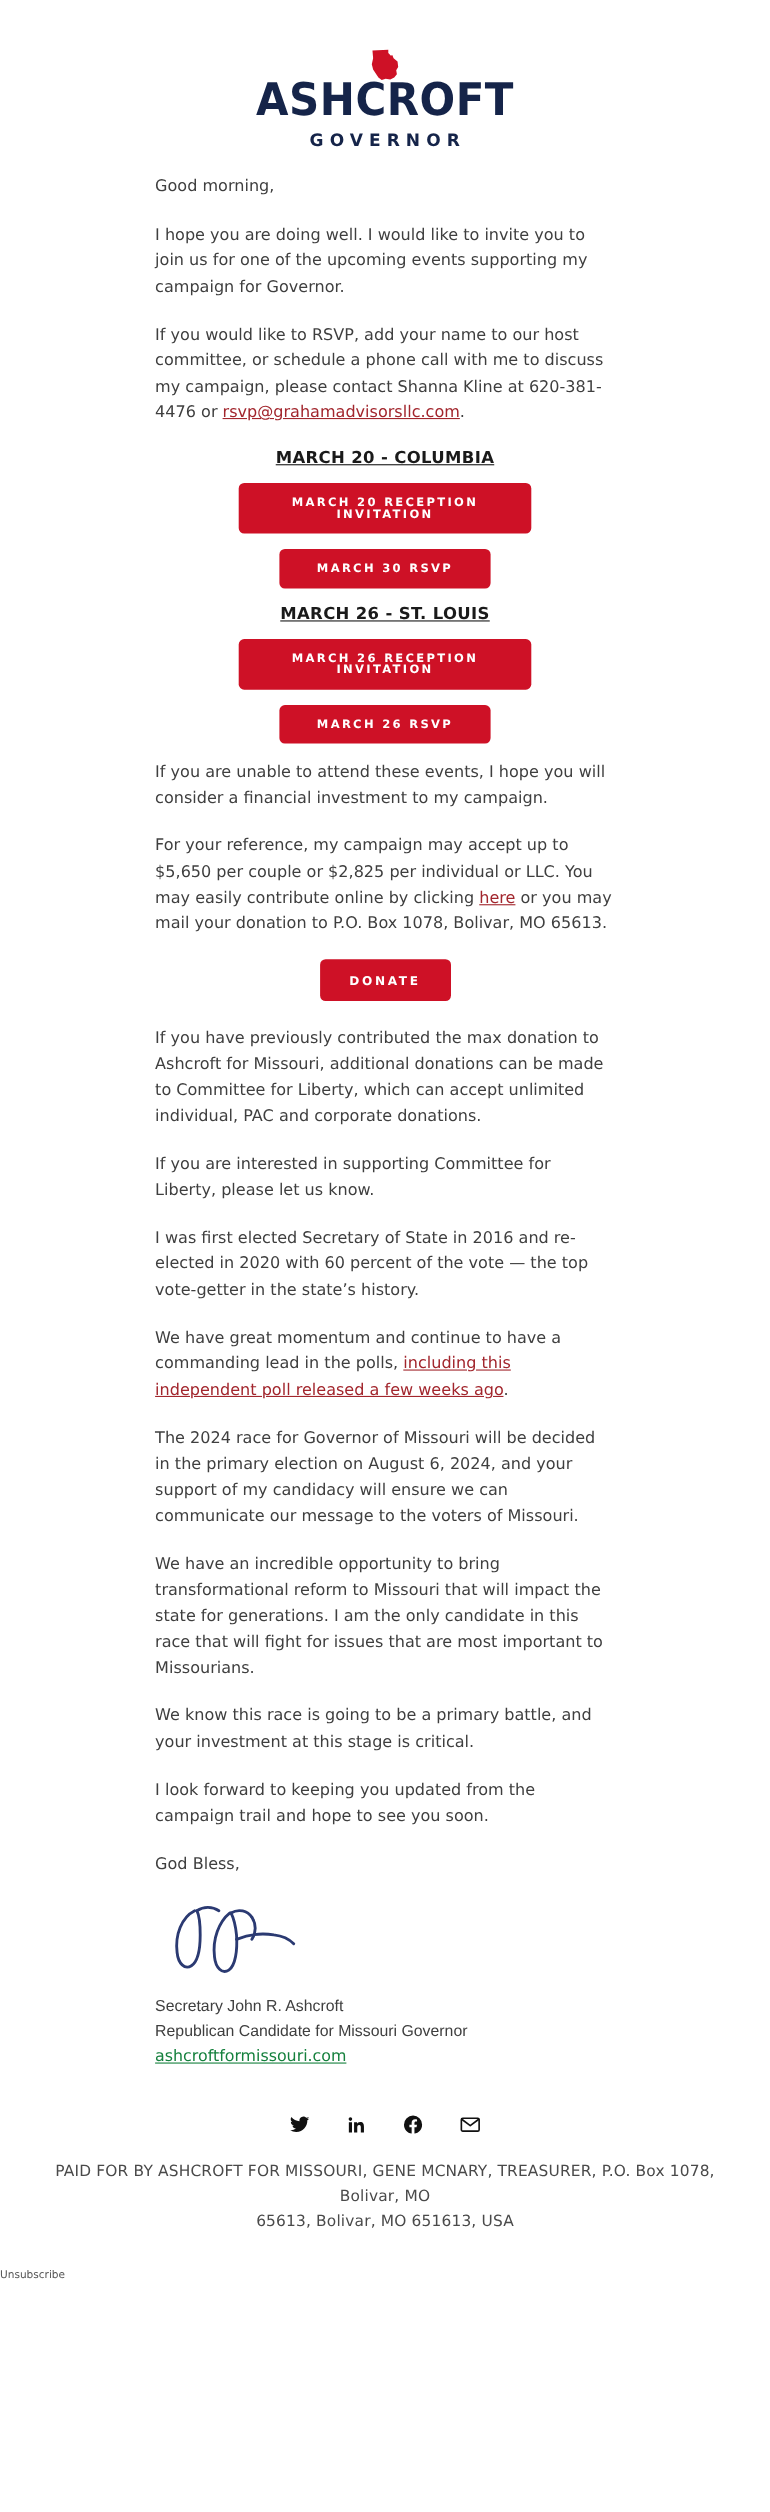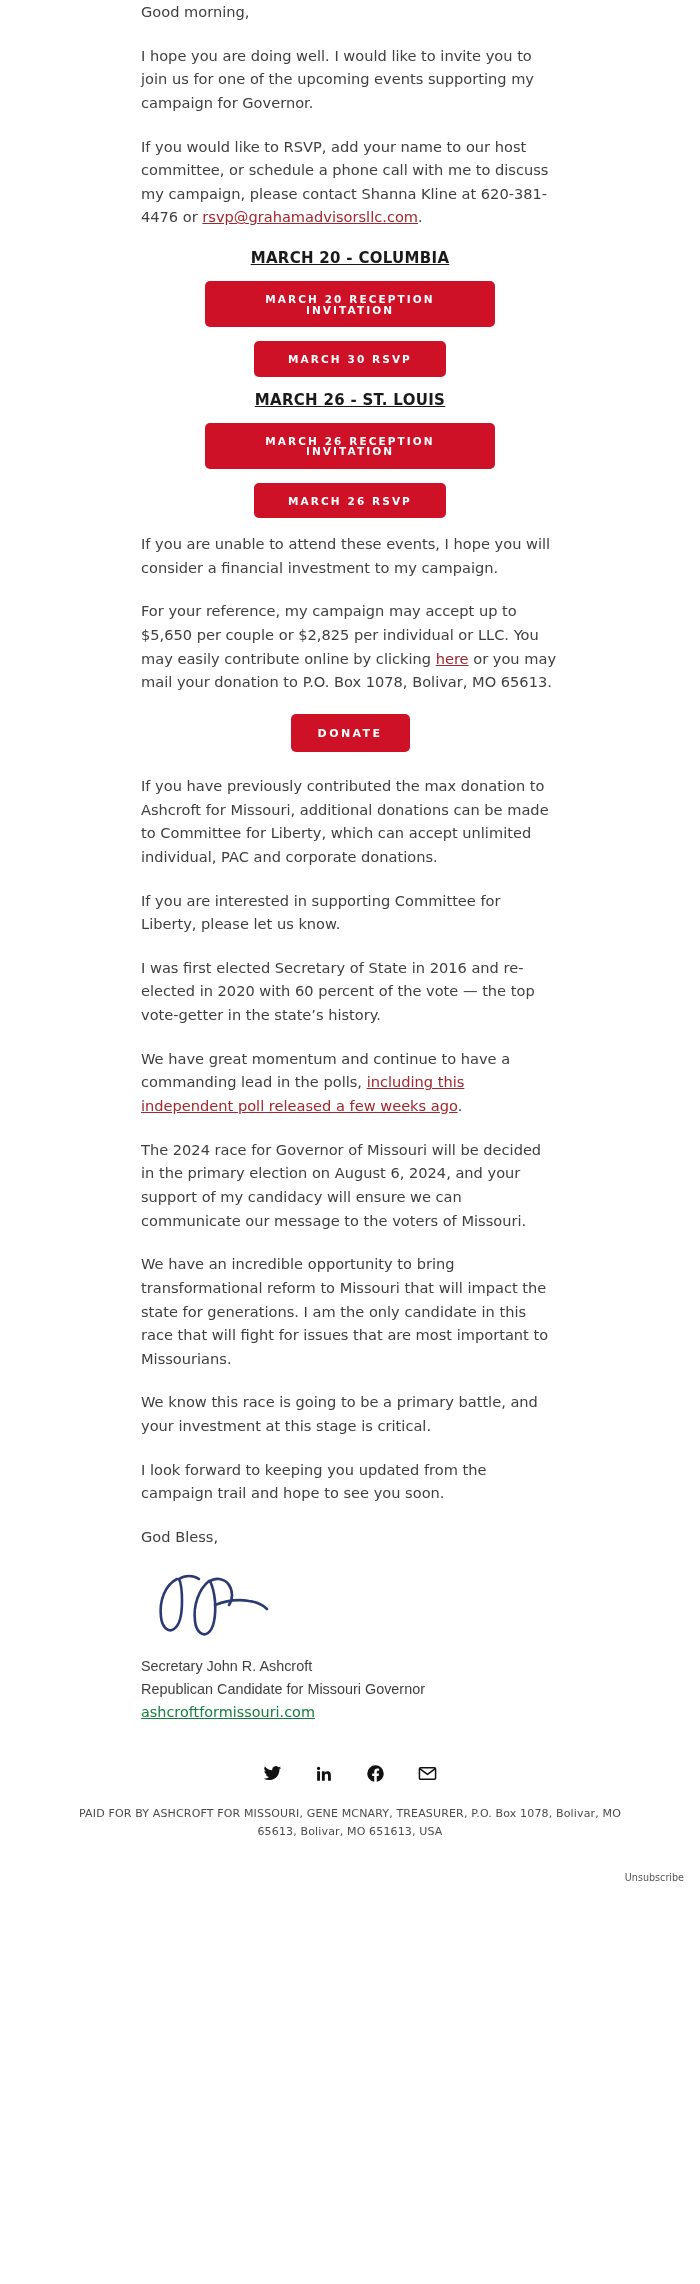--- a/index.html
+++ b/index.html
@@ -108,21 +108,21 @@
     letter-spacing: 2.1px;
     text-align: center;
     padding: 13px 20px 12px 20px;
     border-radius: 5px;
     border: none;
     text-decoration: none;
     line-height: 1;
     box-sizing: border-box;
     cursor: pointer;
   }
-  .btn-wide { width: 290px; }
+  .btn-wide { width: 266px; }
   .btn-mid  { width: 192px; }
   .btn-donate {
     width: 119px;
     padding: 14px 10px 13px 10px;
     letter-spacing: 2.4px;
     font-size: 11px;
   }
   .btn-row.donate-row { margin: 20px 0 22px 0; }
 
   
@@ -159,42 +159,51 @@
     line-height: 0;
   }
 
   
   .footer {
     text-align: center;
     padding: 0 30px 10px 30px;
   }
   .footer-disclaimer {
     font-family: "DejaVu Sans", sans-serif;
-    font-size: 11px;
+    font-size: 14px;
     line-height: 1.65;
     letter-spacing: 0.15px;
     color: #4a4a4a;
     margin: 0;
   }
   .unsub-row {
-    text-align: right;
-    padding: 16px 16px 26px 0;
+    text-align: left;
+    padding: 16px 0 26px 0;
   }
   .unsub {
     font-family: "DejaVu Sans", sans-serif;
     font-size: 9.6px;
     color: #555555;
     text-decoration: none;
   }
 </style>
 </head>
 <body>
 
 <div class="email-wrap">
 
+  <div class="logo-block">
+    <div class="logo-inner">
+      <svg class="state-shape" viewBox="0 0 100 100" aria-hidden="true">
+        <path d="M12 6 L60 4 L60 14 L68 22 L72 20 L76 30 L88 40 L90 56 L84 66 L86 78 L78 88 L66 94 L52 92 L40 96 L30 88 L22 76 L14 64 L10 48 L14 30 Z" fill="#ce1126"></path>
+      </svg>
+      <span class="logo-name">ASHCROFT</span>
+      <span class="logo-sub">GOVERNOR</span>
+    </div>
+  </div>
 
   <div class="content">
 
     <p class="body-text">Good morning,</p>
     <p class="body-text">I hope you are doing well. I would like to invite you to join us for one of the upcoming events supporting my campaign for Governor.</p>
 
     <p class="body-text"><span>If you would like to RSVP, add your name to our host committee, or schedule a phone call with me to discuss my campaign, please contact Shanna Kline at 620-381-4476 or </span><a class="inline-link" href="#">rsvp@grahamadvisorsllc.com</a><span>.</span></p>
 
     
     <div class="event-heading">MARCH 20 - COLUMBIA</div>

